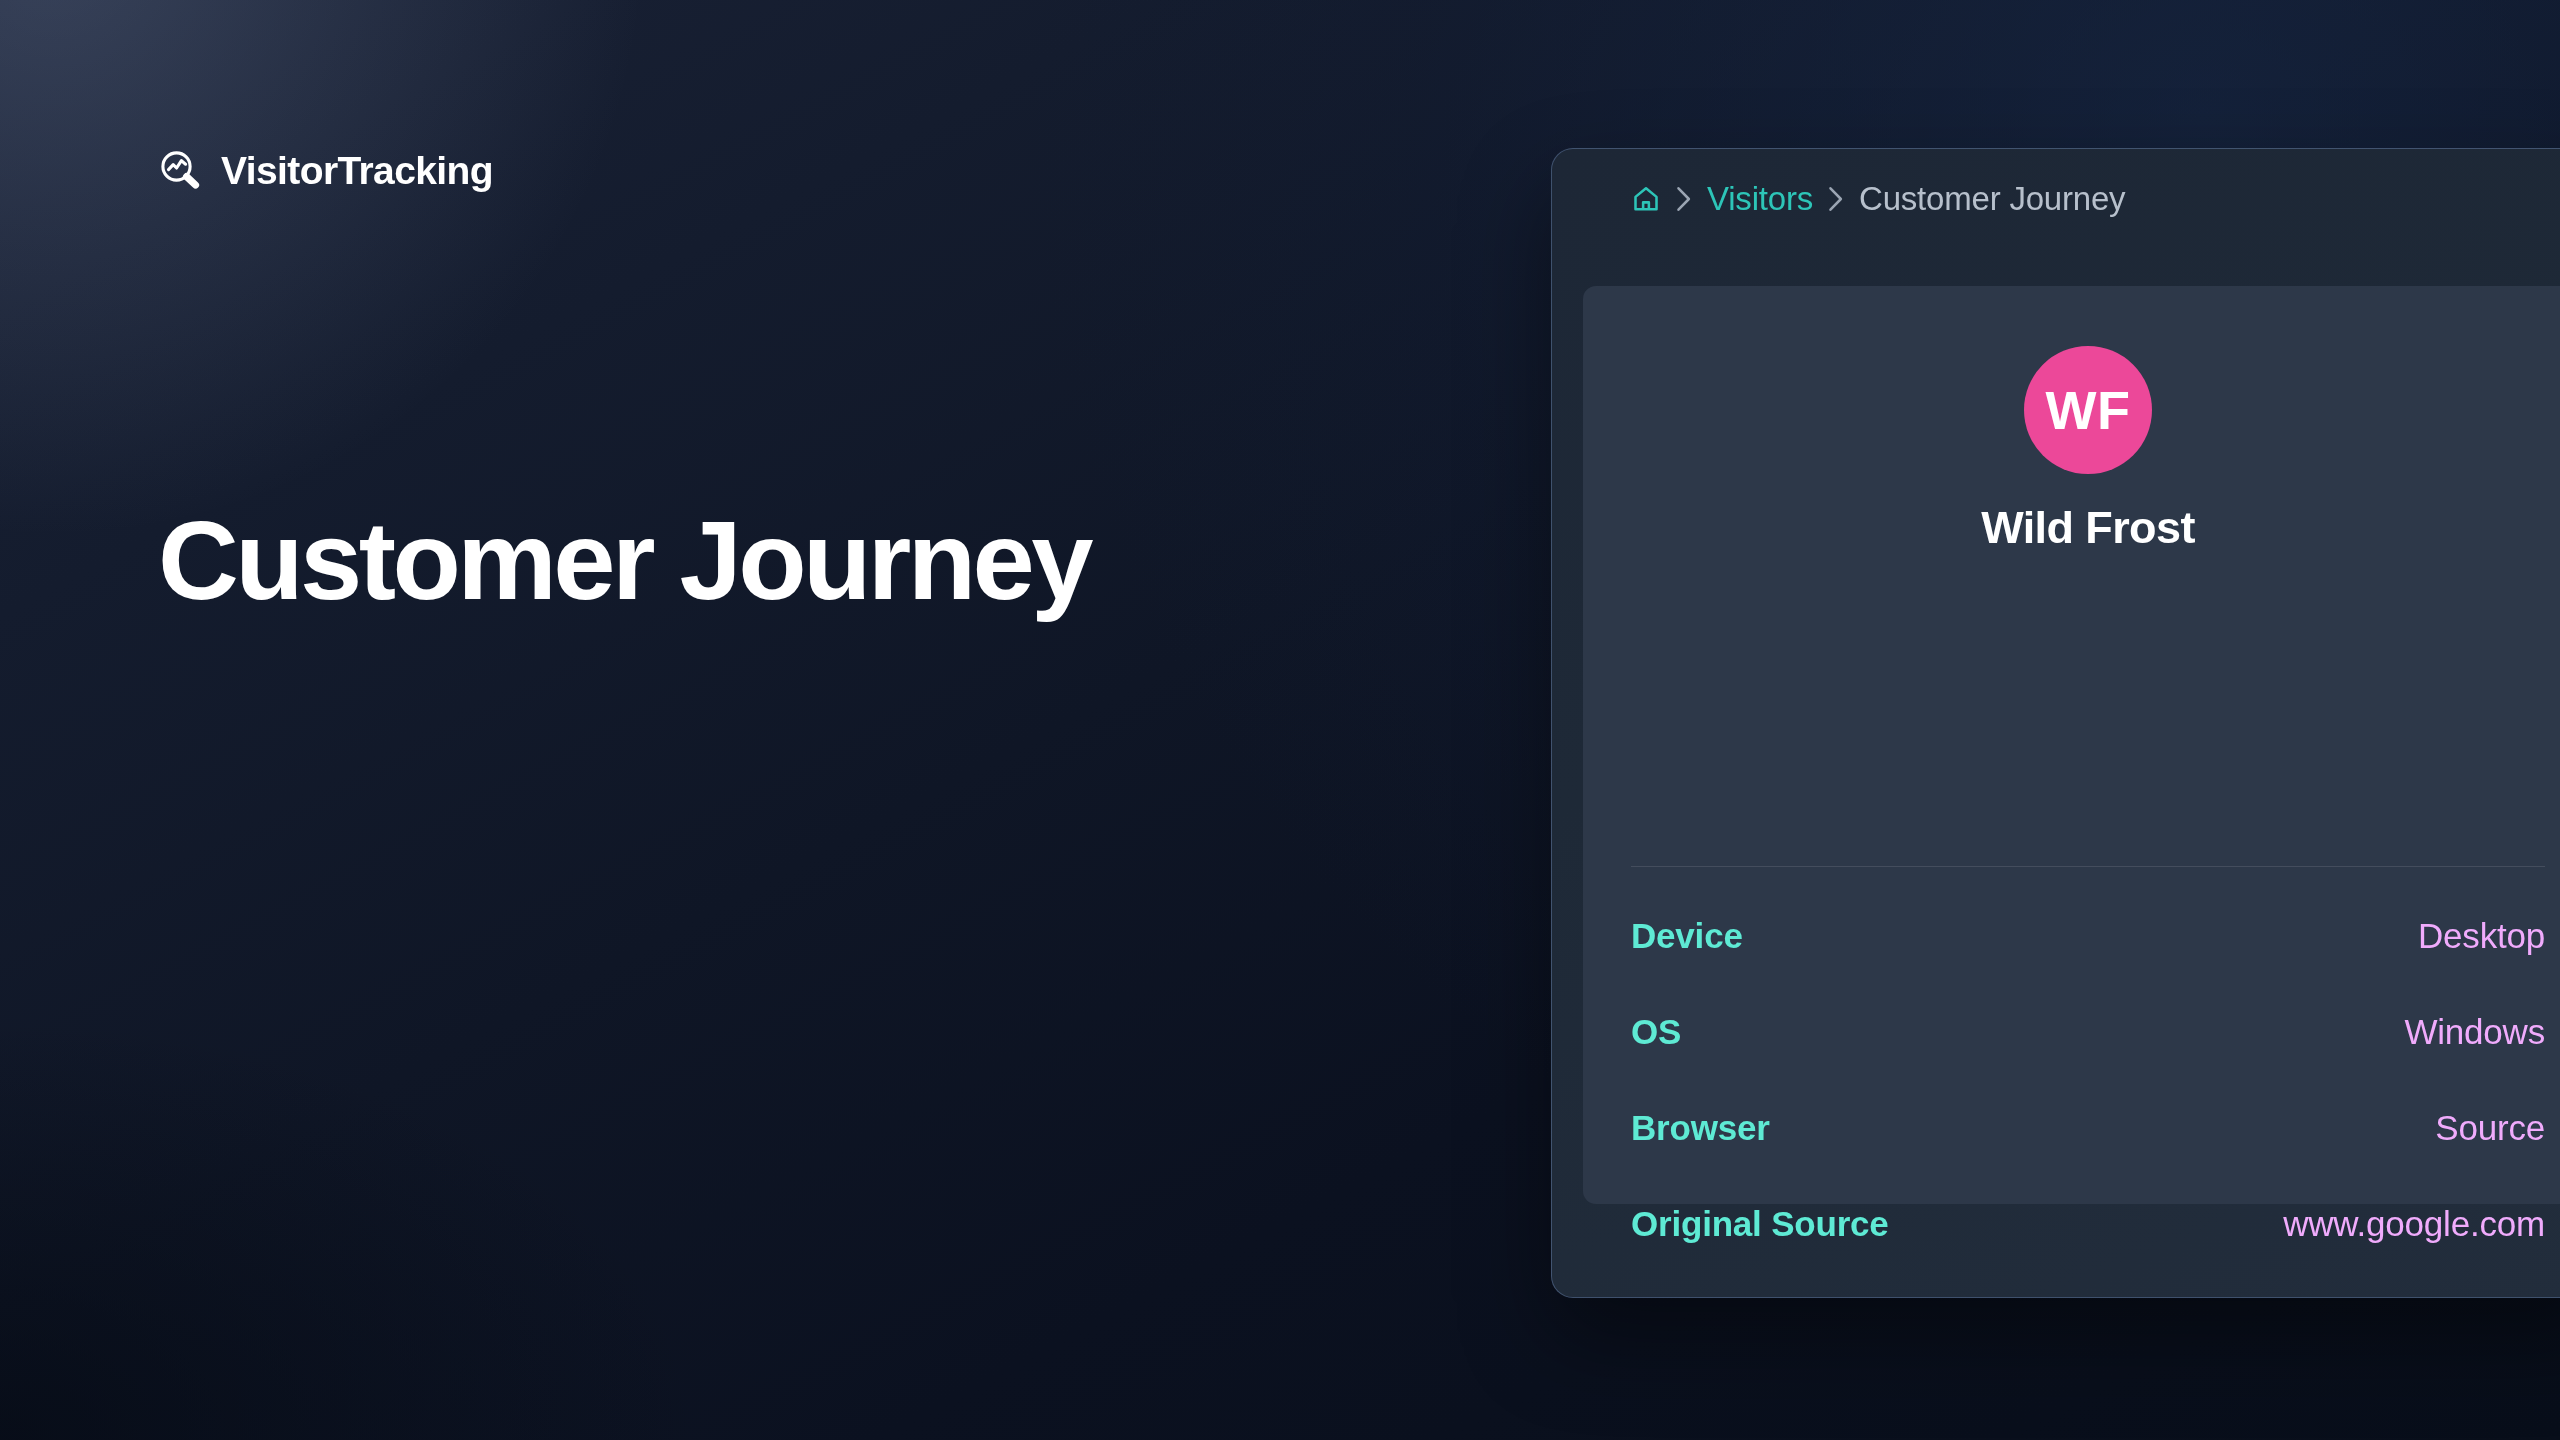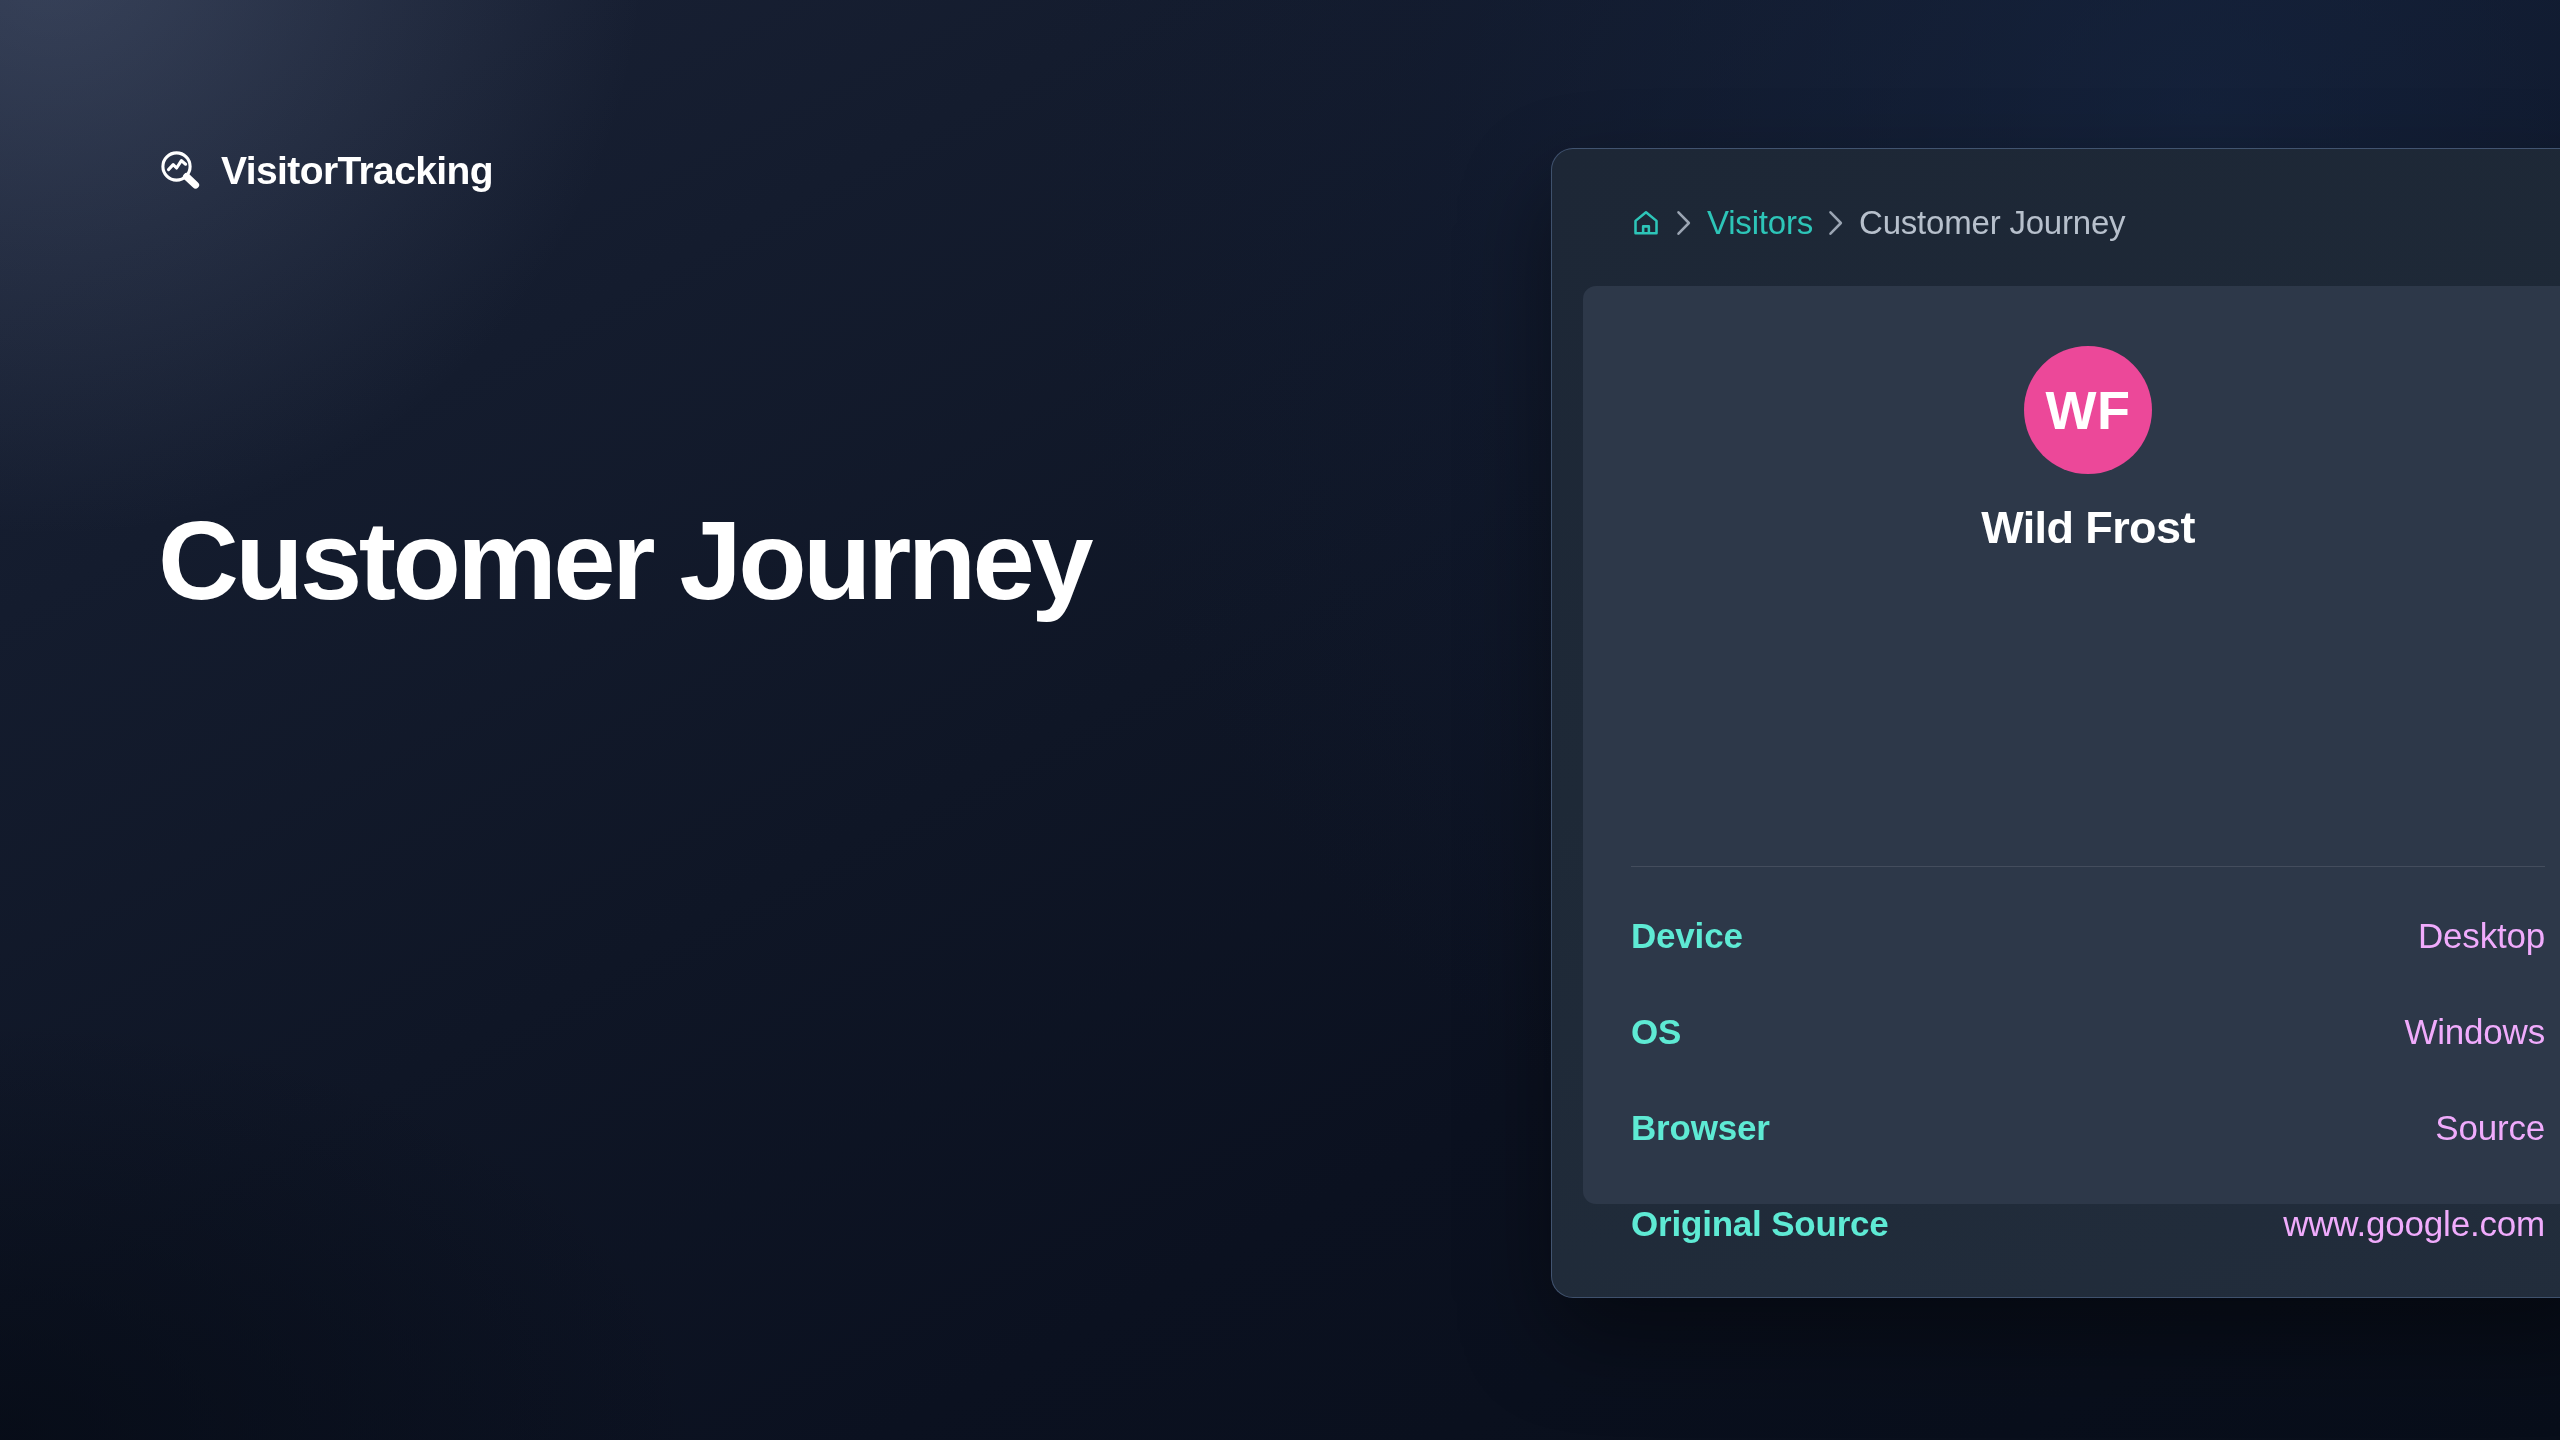--- a/index.html
+++ b/index.html
@@ -56,21 +56,21 @@
     width:1060px; height:1150px;
     background:linear-gradient(158deg, #1d2736 0%, #1e2937 42%, #222d3c 100%);
     border:1px solid rgba(130,160,215,0.34);
     border-radius:22px;
     box-shadow:0 40px 90px rgba(0,0,0,0.42);
     overflow:hidden;
   }
 
   
   #breadcrumb {
-    position:absolute; left:79px; top:51px;
+    position:absolute; left:79px; top:27px;
     display:flex; align-items:center; gap:0px;
     height:46px;
   }
   #breadcrumb .home-icon { width:30px; height:30px; display:block; }
   #breadcrumb .sep { width:46px; display:flex; align-items:center; justify-content:center; }
   #breadcrumb .sep svg { width:20px; height:26px; display:block; }
   #breadcrumb .crumb-link {
     font-size:33px; color:#2dc5b8; letter-spacing:-0.2px; white-space:nowrap;
   }
   #breadcrumb .crumb-current {

